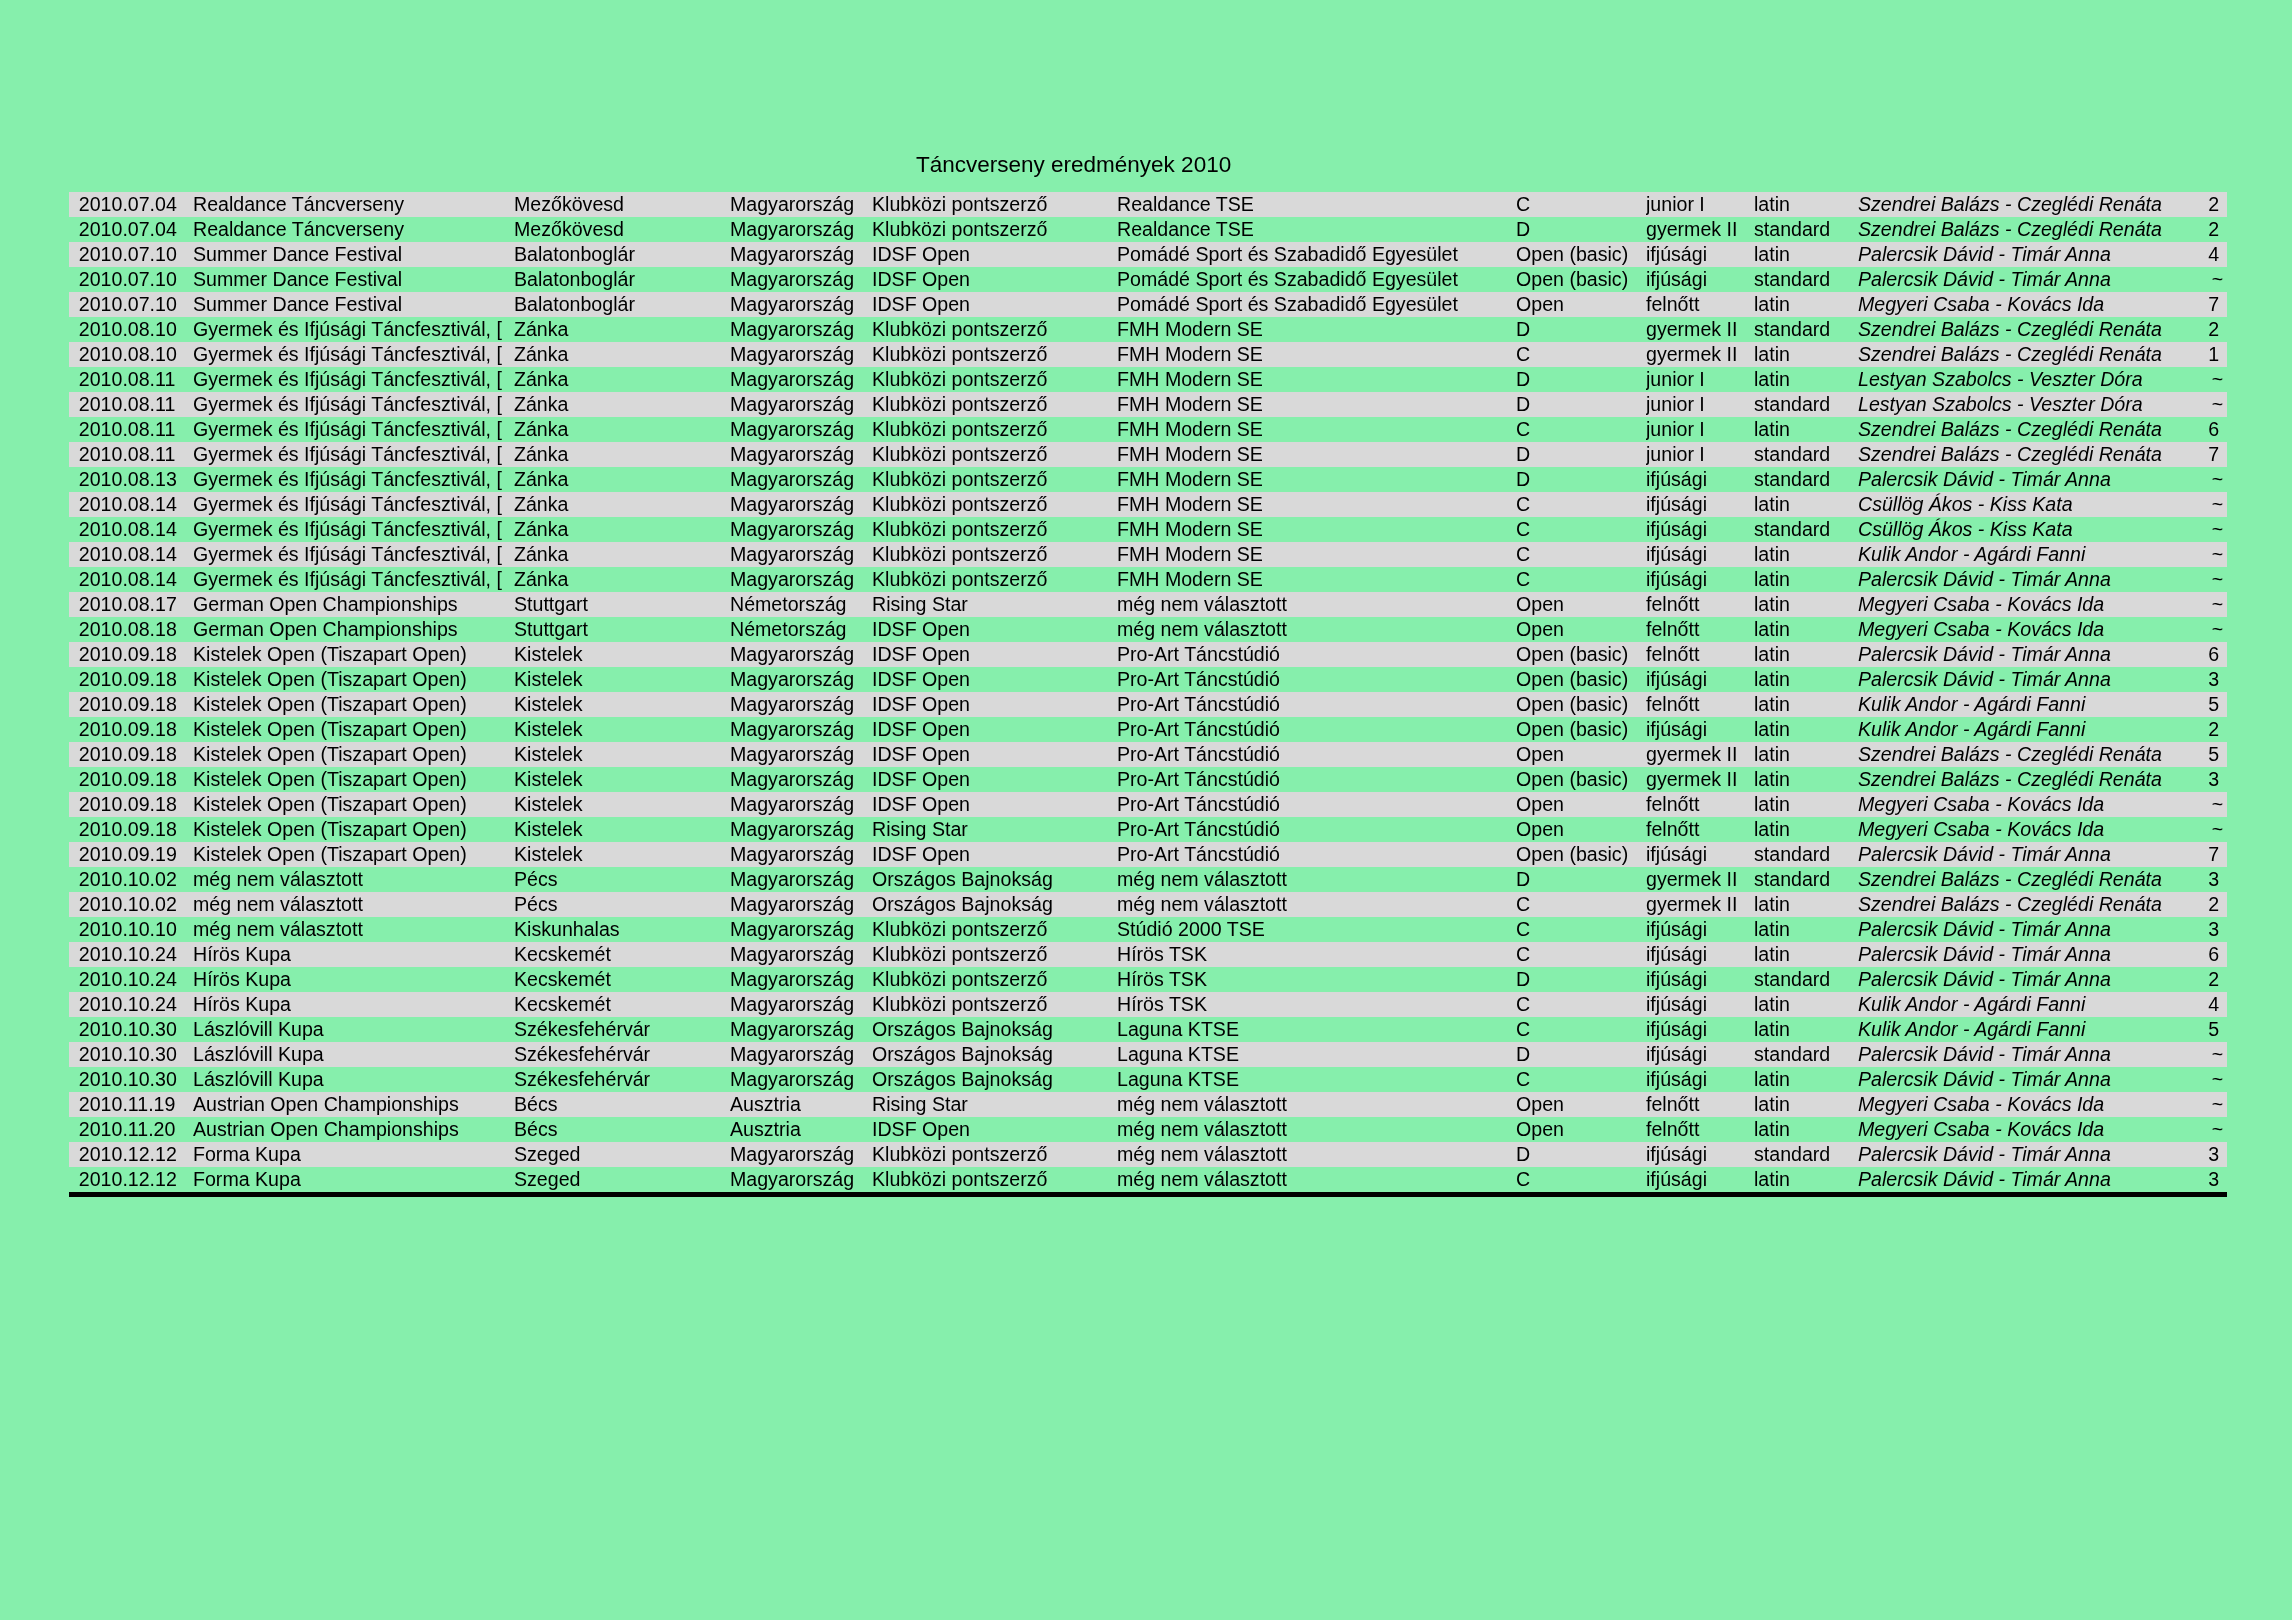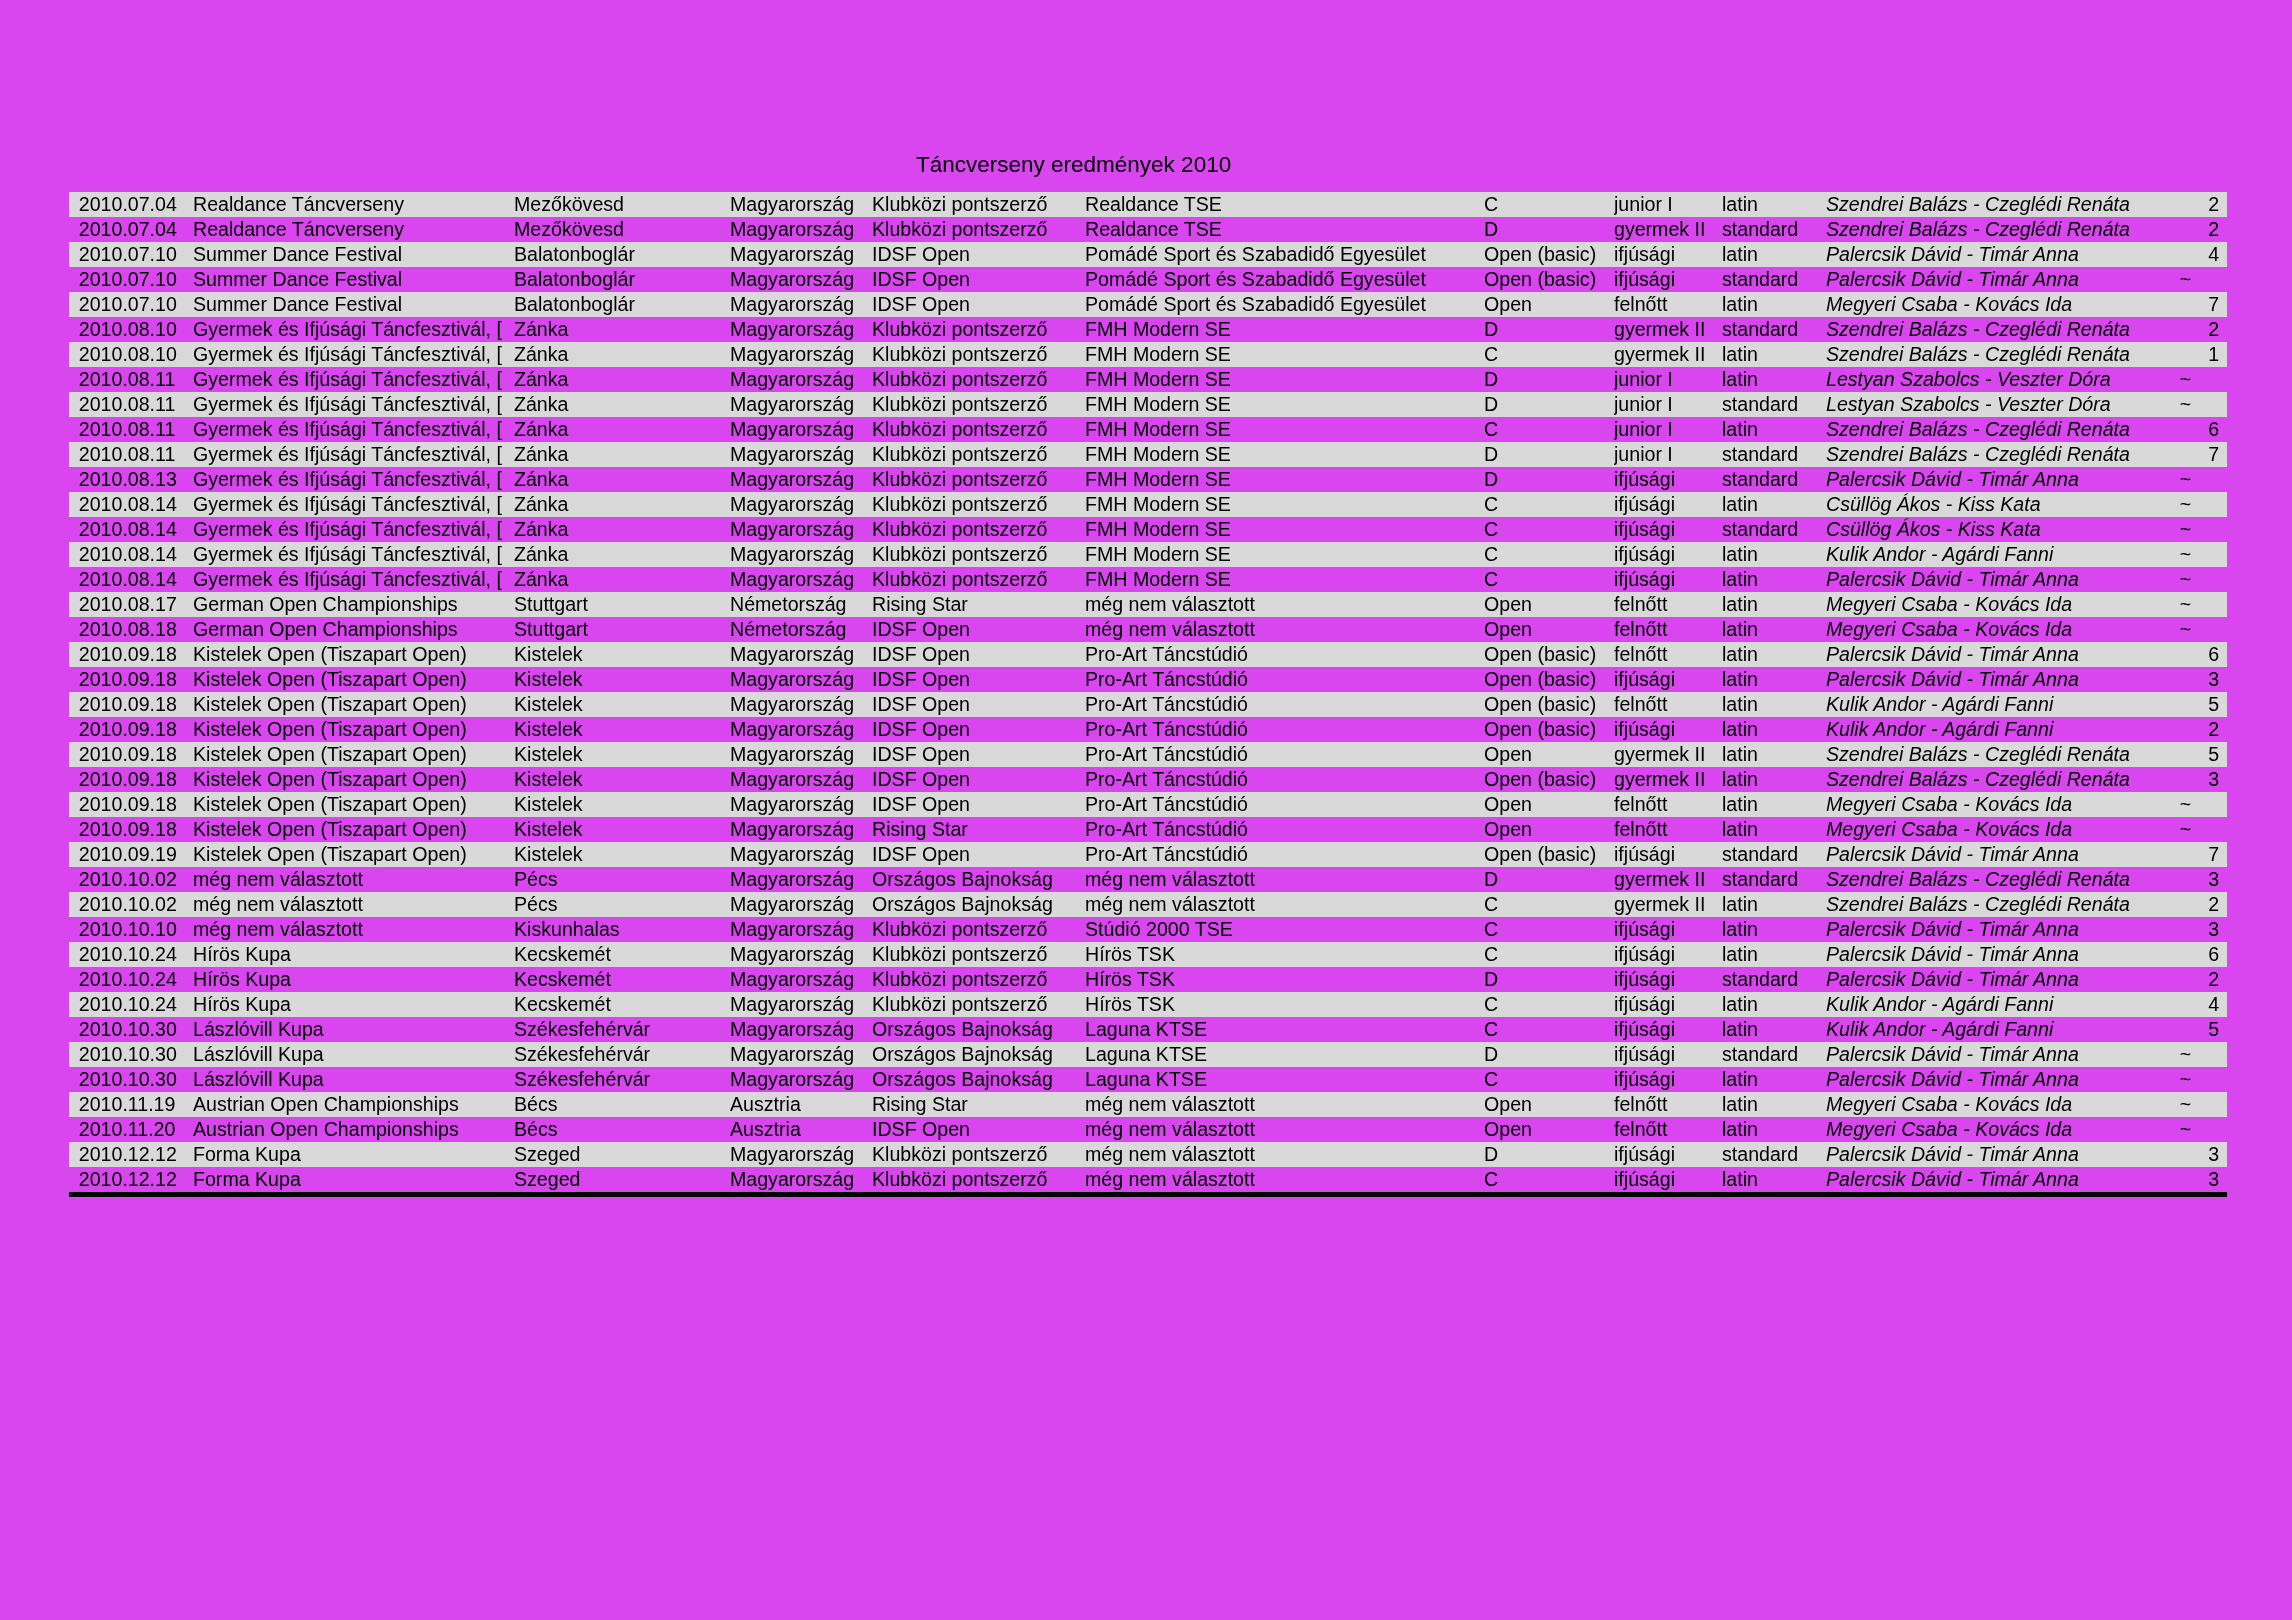--- a/index.html
+++ b/index.html
@@ -10,21 +10,21 @@
     height: 1620px;
     overflow: hidden;
     font-family: "Liberation Sans", "DejaVu Sans", sans-serif;
     color: #000000;
   }
   * { box-sizing: border-box; }
   #page {
     position: relative;
     width: 2293px;
     height: 1620px;
-    background: #d946ef;
+    background: #86efac;
   }
   #title {
     position: absolute;
     left: 916px;
     top: 150px;
     font-size: 22.5px;
     line-height: 29px;
     white-space: nowrap;
   }
   #sheet {
@@ -45,21 +45,21 @@
   .cell {
     overflow: hidden;
     white-space: nowrap;
     flex: 0 0 auto;
   }
   .c-date      { width: 124px; padding-left: 9.8px; border-radius: 7px; }
   .c-event     { width: 321px; }
   .c-city      { width: 216px; }
   .c-country   { width: 142px; }
   .c-type      { width: 213px; }
-  .c-organizer { width: 399px; }
+  .c-organizer { width: 399px; margin-left: 32px; }
   .c-class     { width: 130px; }
   .c-age       { width: 108px; }
   .c-style     { width: 104px; }
   .c-couple    { width: 340px; font-style: italic; }
   .c-result    { flex: 1 1 auto; text-align: right; padding-right: 7.8px; }
   .c-result.tilde { text-align: left; padding-left: 13.7px; }
 </style>
 </head>
 <body>
 

